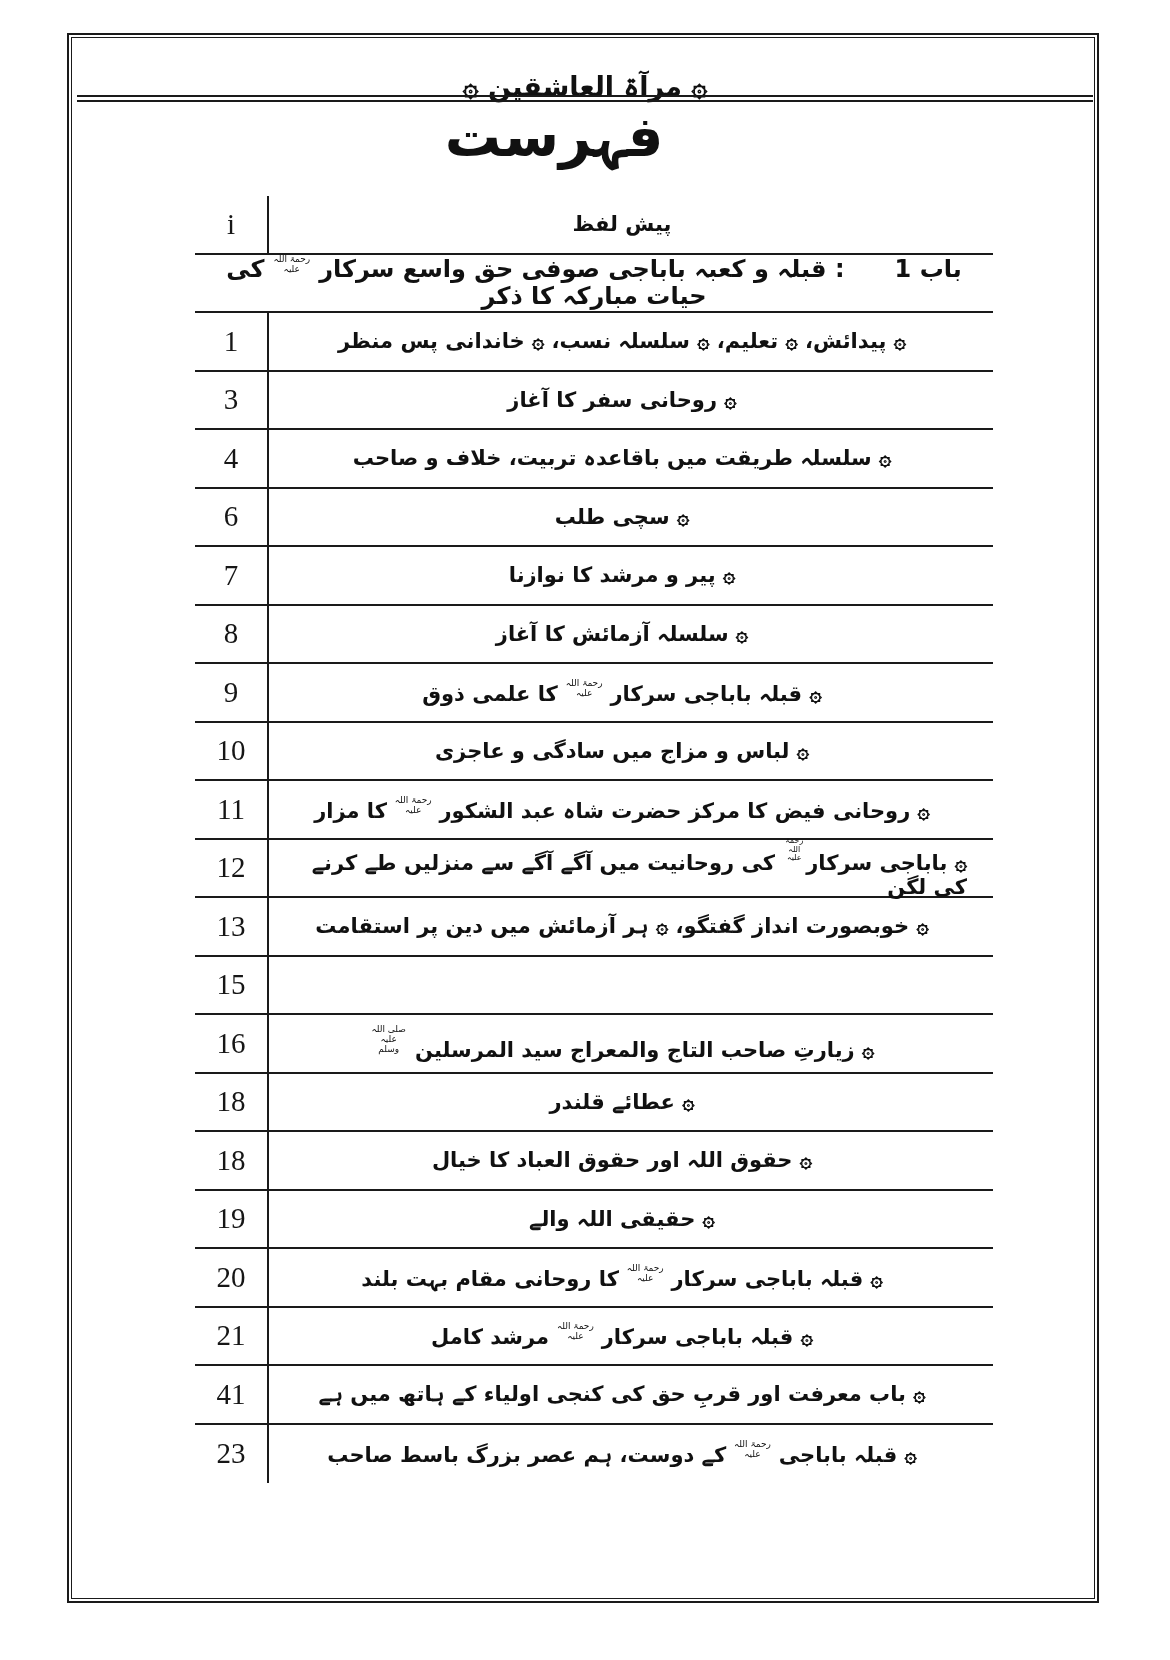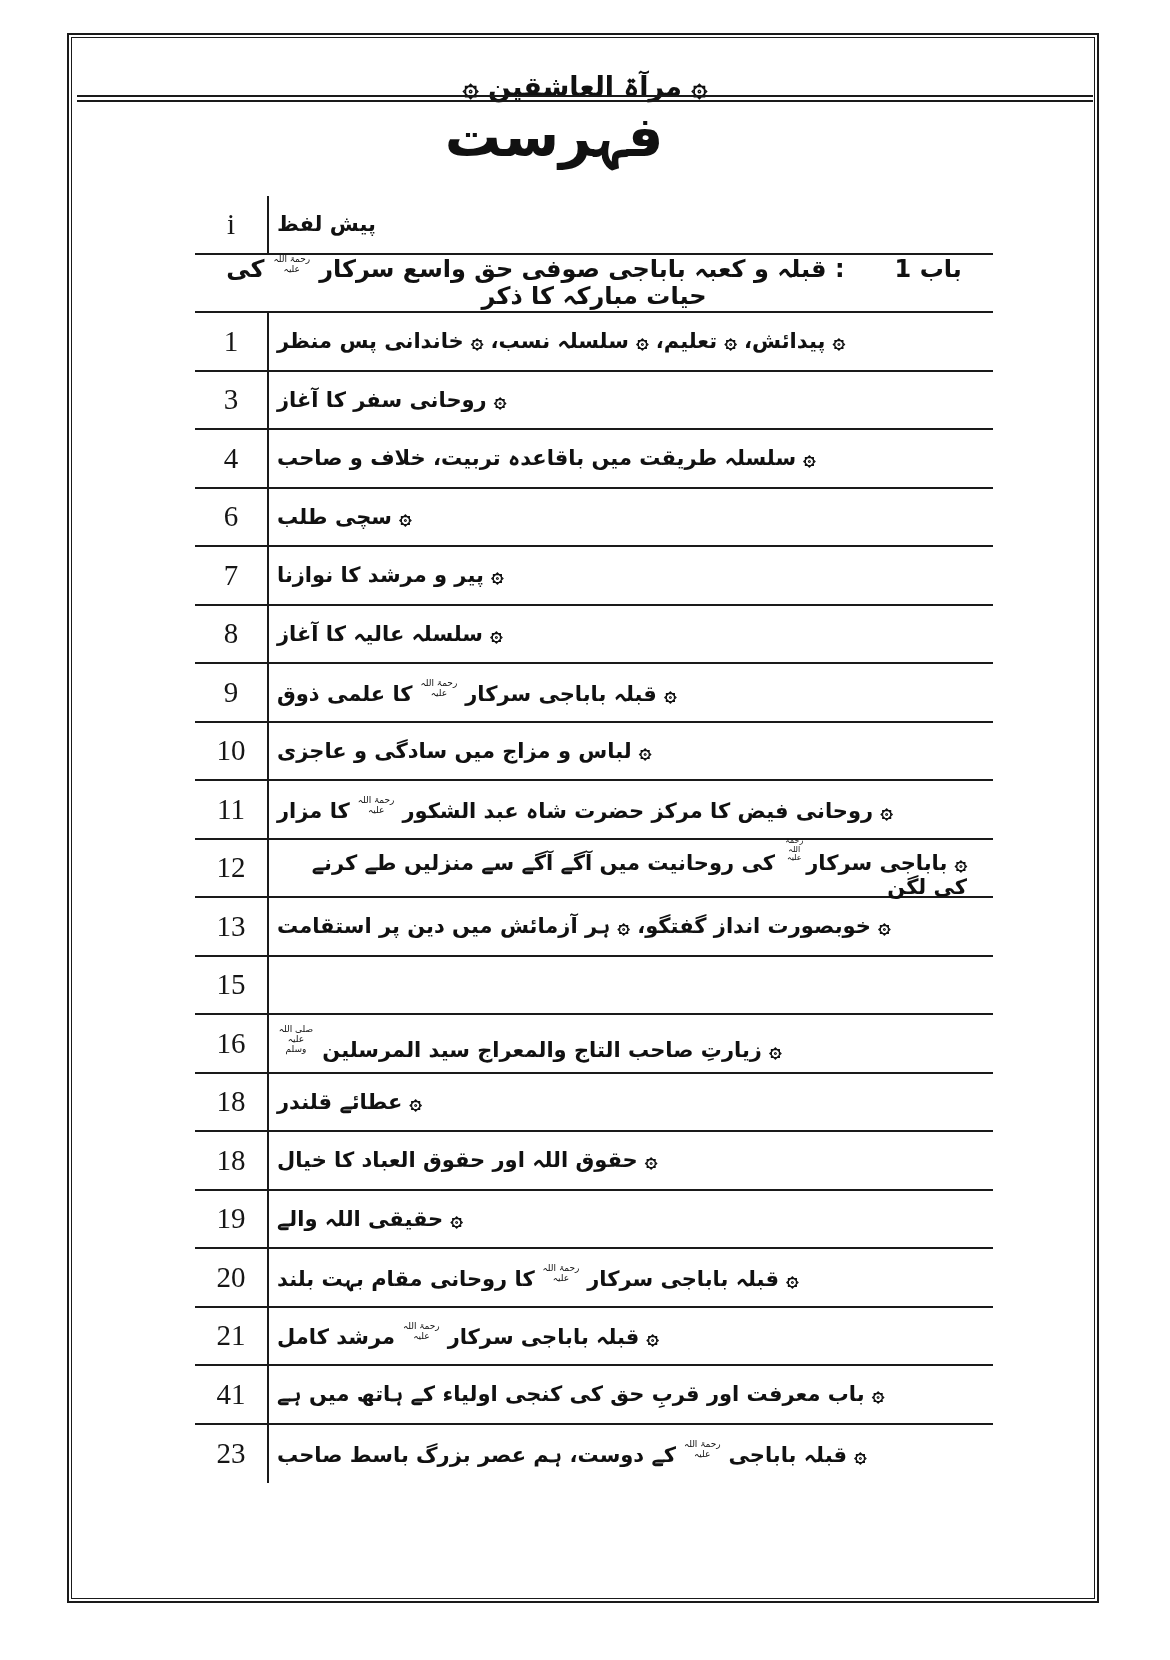--- a/index.html
+++ b/index.html
@@ -36,21 +36,21 @@
     display:flex;flex-direction:row;height:58.5px;box-sizing:border-box;
     border-bottom:2px solid #1a1a1a;align-items:stretch;
   }
   .row:last-child{border-bottom:none;}
   .num{
     width:74px;flex:0 0 74px;border-right:2px solid #1a1a1a;box-sizing:border-box;
     display:flex;align-items:center;justify-content:center;
     font-family:"Liberation Serif","DejaVu Serif",serif;font-size:29px;color:#161616;
   }
   .entry{
-    flex:1;display:flex;align-items:center;justify-content:flex-start;
+    flex:1;display:flex;align-items:center;justify-content:center;
     padding:0 26px 0 8px;font-size:21px;font-weight:bold;line-height:1.15;
   }
   .entry .inner{direction:rtl;unicode-bidi:embed;text-align:right;}
   .row.chapter .entry{justify-content:flex-end;padding:0 10px;font-size:24px;}
   .row.chapter .entry .inner{text-align:center;}
   
   .hon{
     display:inline-block;font-size:9px;font-weight:normal;line-height:1.1;
     width:38px;vertical-align:5px;text-align:center;white-space:normal;
   }
@@ -104,21 +104,21 @@
     </div>
     <div class="row">
       <div class="num">7</div>
       <div class="entry">
         <span class="inner" dir="rtl">۞ پیر و مرشد کا نوازنا</span>
       </div>
     </div>
     <div class="row">
       <div class="num">8</div>
       <div class="entry">
-        <span class="inner" dir="rtl">۞ سلسلہ عالیہ کا آغاز</span>
+        <span class="inner" dir="rtl">۞ سلسلہ آزمائش کا آغاز</span>
       </div>
     </div>
     <div class="row">
       <div class="num">9</div>
       <div class="entry">
         <span class="inner" dir="rtl">۞ قبلہ باباجی سرکار <span class="hon">رحمۃ اللہ علیہ</span> کا علمی ذوق</span>
       </div>
     </div>
     <div class="row">
       <div class="num">10</div>

